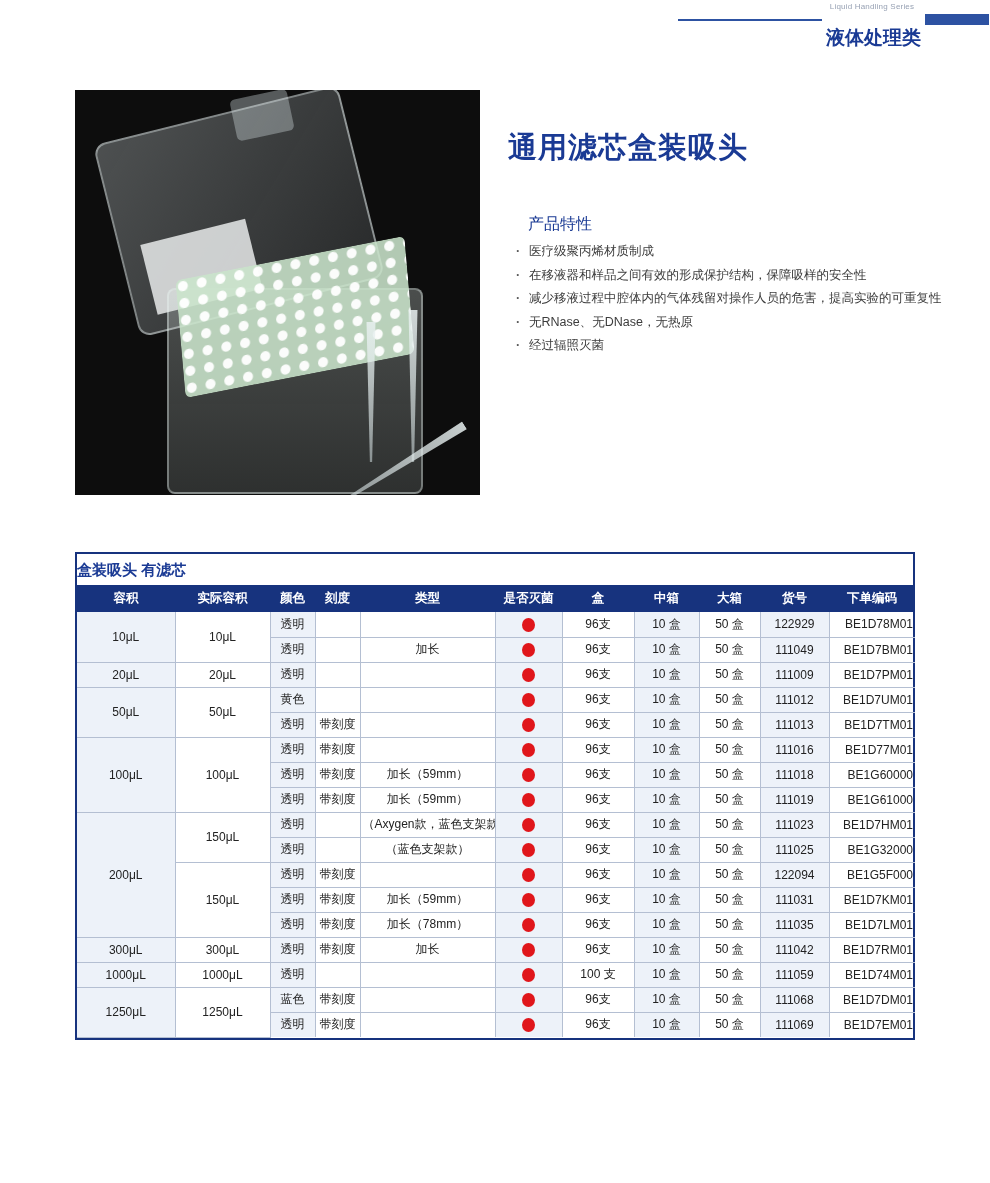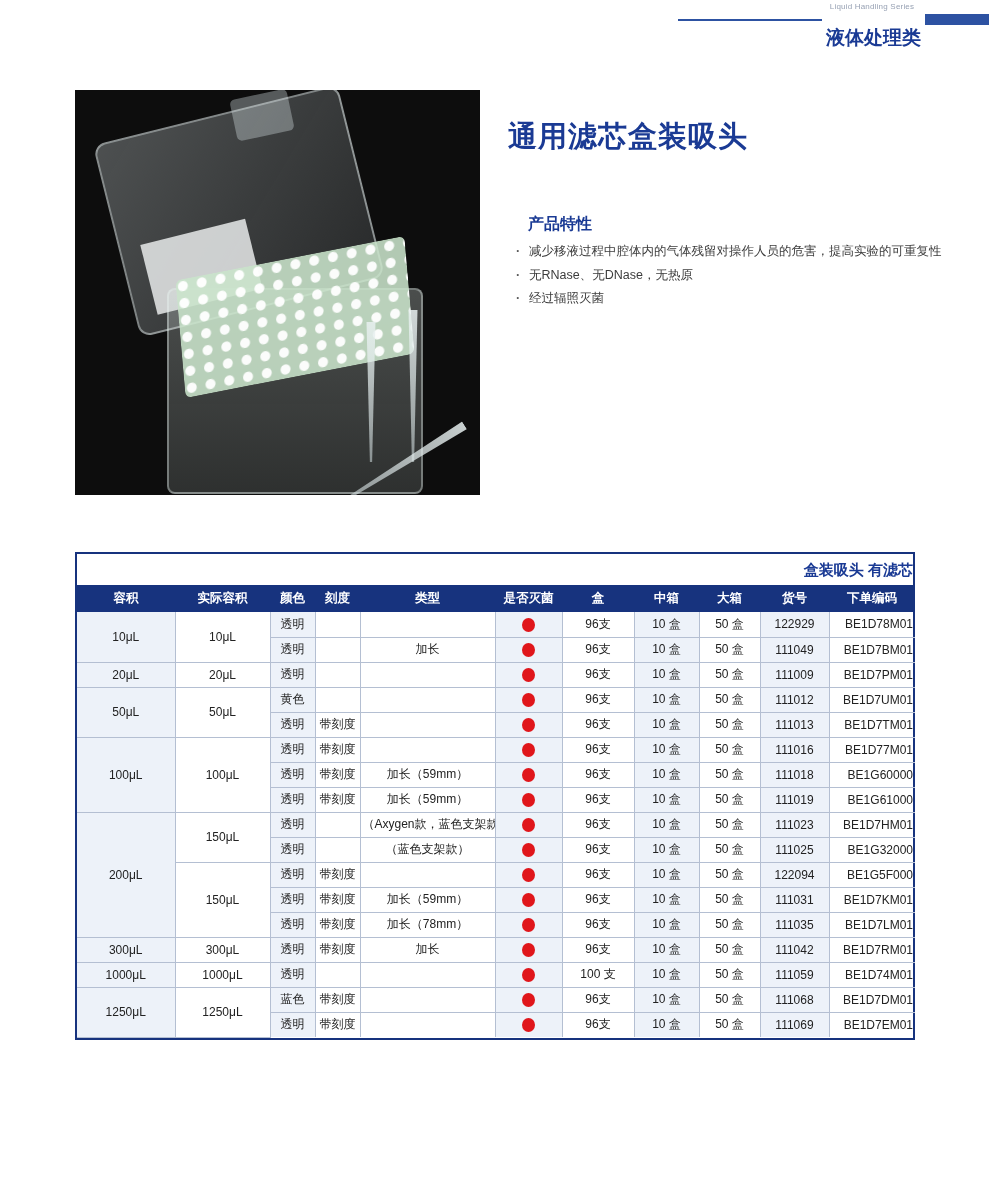--- a/index.html
+++ b/index.html
@@ -31,30 +31,30 @@
     background-color:rgba(202,228,203,0.88);
     background-image:radial-gradient(circle at 7px 7px, rgba(255,255,255,0.95) 4.5px, rgba(255,255,255,0) 5.5px);
     background-size:19px 17px; }
   .photo .tip { background:linear-gradient(180deg, rgba(232,240,240,0.85), rgba(210,222,224,0.55));
     clip-path:polygon(22% 0, 78% 0, 57% 100%, 43% 100%); }
   .photo .tip1 { position:absolute; left:288px; top:232px; width:16px; height:140px; }
   .photo .tip2 { position:absolute; left:330px; top:220px; width:16px; height:152px; }
   .photo .tip3 { position:absolute; left:318px; top:300px; width:16px; height:150px; transform:rotate(58deg); }
 
   
-  .title { position:absolute; left:508px; top:117px; font-size:29px; font-weight:bold;
+  .title { position:absolute; left:508px; top:128px; font-size:29px; font-weight:bold;
     color:var(--accent); letter-spacing:1px; white-space:nowrap; }
-  .features-h { position:absolute; left:528px; top:214px; font-size:16px; font-weight:bold; color:var(--accent); }
+  .features-h { position:absolute; left:528px; top:214px; font-size:16px; font-weight:normal; color:var(--accent); }
   .features { position:absolute; left:516px; top:244px; width:470px; list-style:none; }
   .features li { font-size:12.5px; color:#3c3c3c; line-height:15px; margin-bottom:8.5px; padding-left:13px; position:relative; }
   .features li::before { content:"·"; position:absolute; left:0; top:0; color:#5a5a5a; font-weight:bold; }
 
   
   .table-wrap { position:absolute; left:75px; top:552px; width:840px; border:2px solid var(--accent-dark); background:#fff; }
-  .tbl-title { height:31px; line-height:31px; text-align:right; font-size:15px; font-weight:bold; color:var(--accent); background:#fff;border-radius:8px; }
+  .tbl-title { height:31px; line-height:31px; text-align:left; font-size:15px; font-weight:bold; color:var(--accent); background:#fff;border-radius:8px; }
   table { width:100%; border-collapse:collapse; table-layout:fixed; }
   thead th { background:var(--accent-dark); color:#fff; font-size:12.5px; font-weight:bold; height:27px; border:none;margin-top:44px; }
   tbody td { height:25px; font-size:12px; color:#222; text-align:center; vertical-align:middle;
     border:1px solid #b4bfd2; padding:0 2px; overflow:hidden; white-space:nowrap; }
   tbody tr.group-start td { border-top:1px solid #7e90b4; }
   tbody td.shade { background:#edf2f9; }
   tbody td .dot { display:inline-block; width:13px; height:14px; border-radius:50%; background:var(--dot); vertical-align:middle; }
   tbody tr:first-child td { border-top:none; }
   tbody td:first-child { border-left:none; }
   tbody td:last-child { border-right:none;text-align:right; }
@@ -80,20 +80,22 @@
     <div class="box"></div>
     <div class="rack"></div>
     <div class="tip tip1"></div>
     <div class="tip tip2"></div>
     <div class="tip tip3"></div>
   </div>
 
   <div class="title">通用滤芯盒装吸头</div>
   <div class="features-h">产品特性</div>
   <ul class="features" id="features-list">
+      <li>医疗级聚丙烯材质制成</li>
+      <li>在移液器和样品之间有效的形成保护结构，保障吸样的安全性</li>
       <li>减少移液过程中腔体内的气体残留对操作人员的危害，提高实验的可重复性</li>
       <li>无RNase、无DNase，无热原</li>
       <li>经过辐照灭菌</li>
     </ul>
 
   <div class="table-wrap">
     <div class="tbl-title">盒装吸头 有滤芯</div>
     <table>
       <colgroup>
         <col style="width:98px">

